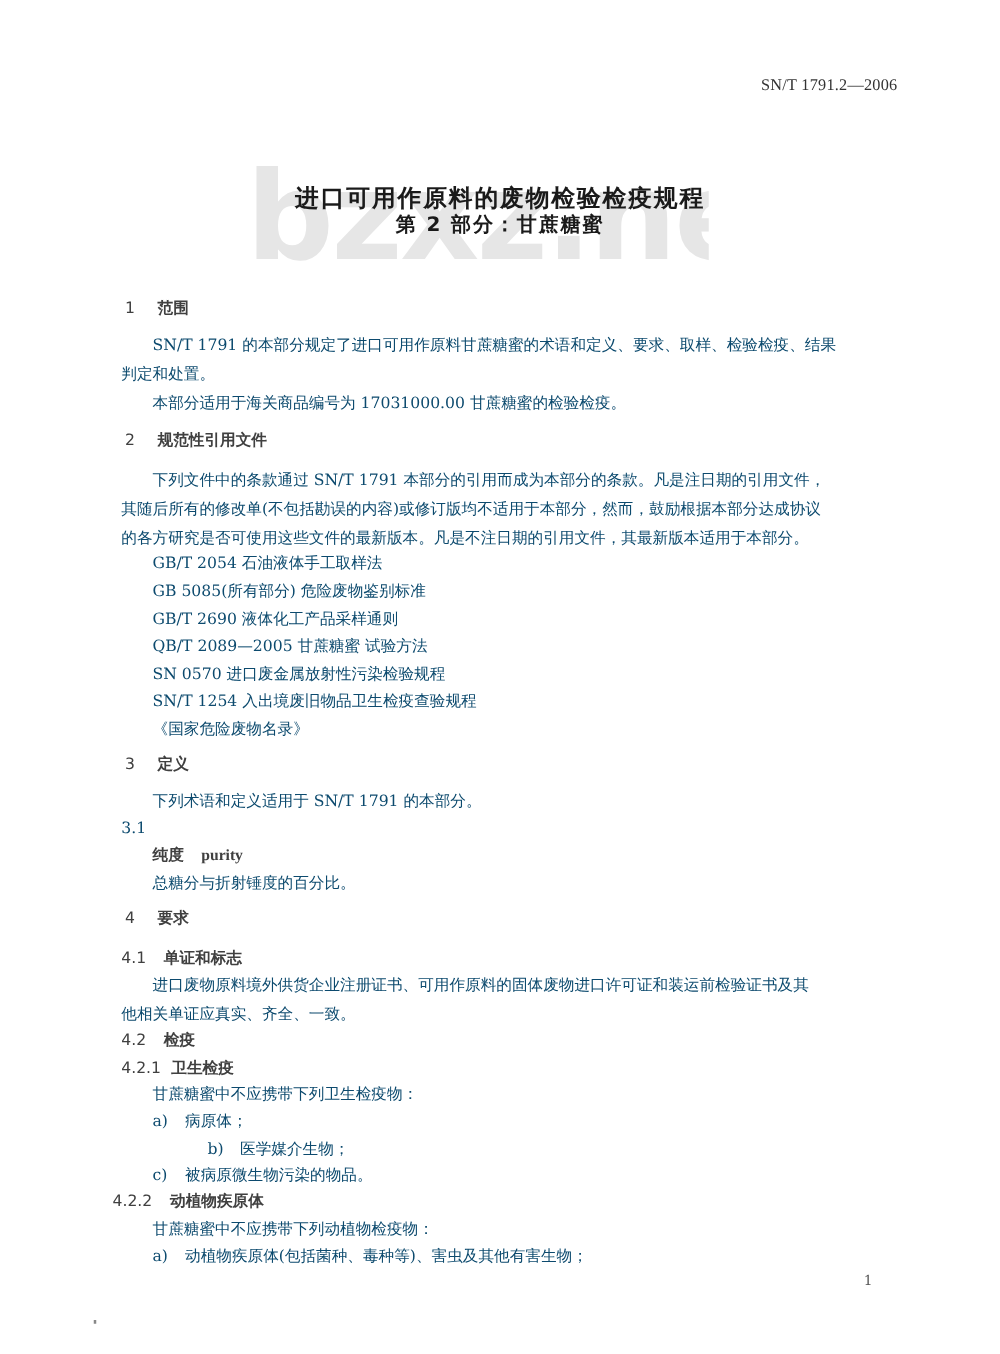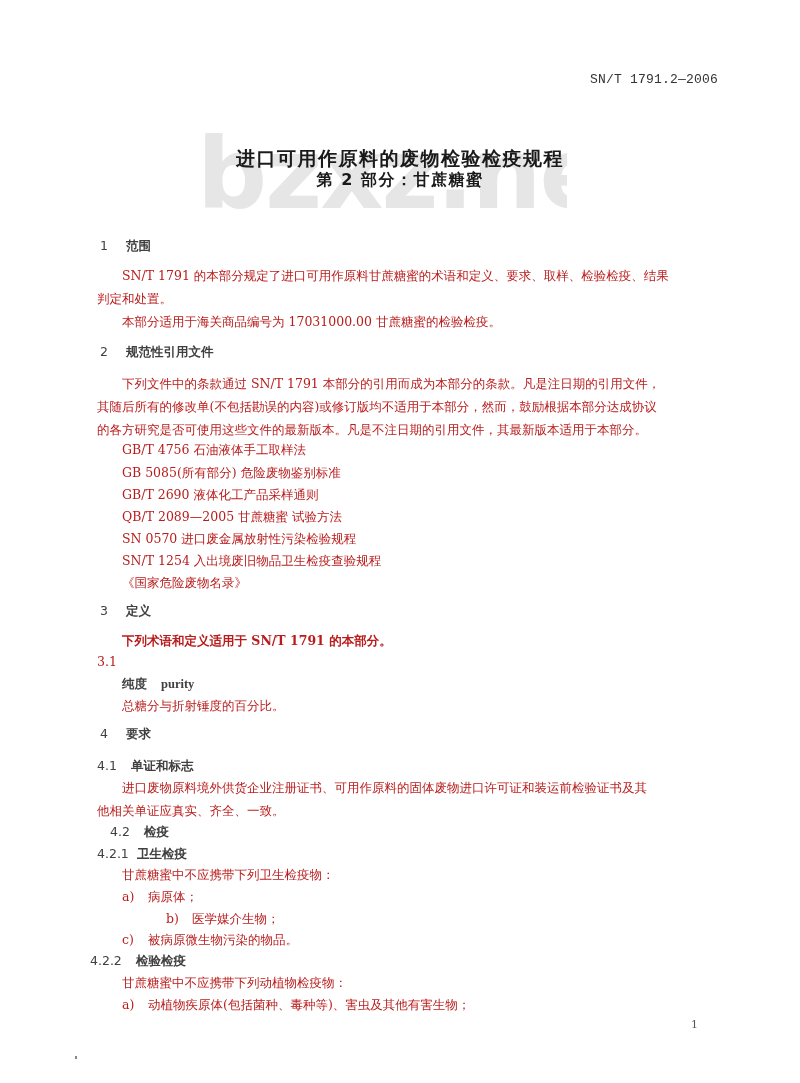--- a/index.html
+++ b/index.html
@@ -9,33 +9,33 @@
       color: #2a2a2a;
     }
     .watermark {
       position: absolute; left: 197px; top: 132px; width: 370px; height: 84px;
       font-family: "DejaVu Sans", "Liberation Sans", sans-serif;
       font-weight: bold; font-size: 98px; line-height: 84px;
       color: #e6e6e6; letter-spacing: -2px; overflow: hidden;
       z-index: 0; user-select: none;
     }
     .std-code {
-      position: absolute; right: 82px; top: 72px;
+      position: absolute; right: 82px; top: 60px;
       font-size: 13px; color: #333; letter-spacing: 0.2px;
-      font-family: Liberation Mono, monospace;
+      font-family: Liberation Serif, serif;
     }
     .title {
       position: absolute; left: 0; width: 800px; text-align: center; z-index: 1;
       font-family: "DejaVu Sans", "Liberation Sans", sans-serif;
       font-weight: bold; color: #1a1a1a;
     }
     .title.t1 { top: 146px; font-size: 19px; letter-spacing: 1.5px; }
     .title.t2 { top: 170px; font-size: 16px; letter-spacing: 1.5px; }
     .line {
-      position: absolute; font-size: 12.5px; white-space: nowrap; color: #b91c1c;
+      position: absolute; font-size: 12.5px; white-space: nowrap; color: #0c4a6e;
     }
     .h {
       font-family: "DejaVu Sans", "Liberation Sans", sans-serif;
       font-weight: bold; color: #404040; font-size: 12.5px;
     }
     .num { display: inline-block; width: 26px; font-weight: normal; }
     .num2 { display: inline-block; width: 40px; font-weight: normal; }
     .term-en { font-weight: bold; margin-left: 14px; font-family: "Liberation Serif", serif; }
     .page-no { position: absolute; left: 691px; top: 1018px; font-size: 11px; color: #555; }
     .dot { position: absolute; left: 75px; top: 1056px; width: 2px; height: 3px; background: #888; }
@@ -56,64 +56,64 @@
 <div class="line" style="left:122px; top:268px;">SN/T 1791 的本部分规定了进口可用作原料甘蔗糖蜜的术语和定义、要求、取样、检验检疫、结果</div>
 <div class="line" style="left:97px; top:291px;">判定和处置。</div>
 <div class="line" style="left:122px; top:314px;">本部分适用于海关商品编号为 17031000.00 甘蔗糖蜜的检验检疫。</div>
 
 <div class="line h" style="left:100px; top:344px;">
   <span class="num">2</span><span>规范性引用文件</span>
 </div>
 <div class="line" style="left:122px; top:376px;">下列文件中的条款通过 SN/T 1791 本部分的引用而成为本部分的条款。凡是注日期的引用文件，</div>
 <div class="line" style="left:97px; top:399px;">其随后所有的修改单(不包括勘误的内容)或修订版均不适用于本部分，然而，鼓励根据本部分达成协议</div>
 <div class="line" style="left:97px; top:422px;">的各方研究是否可使用这些文件的最新版本。凡是不注日期的引用文件，其最新版本适用于本部分。</div>
-<div class="line" style="left:122px; top:442px;">GB/T 4756  石油液体手工取样法</div>
+<div class="line" style="left:122px; top:442px;">GB/T 2054  石油液体手工取样法</div>
 <div class="line" style="left:122px; top:465px;">GB 5085(所有部分)  危险废物鉴别标准</div>
 <div class="line" style="left:122px; top:487px;">GB/T 2690  液体化工产品采样通则</div>
 <div class="line" style="left:122px; top:509px;">QB/T 2089—2005  甘蔗糖蜜  试验方法</div>
 <div class="line" style="left:122px; top:531px;">SN 0570  进口废金属放射性污染检验规程</div>
 <div class="line" style="left:122px; top:553px;">SN/T 1254  入出境废旧物品卫生检疫查验规程</div>
 <div class="line" style="left:122px; top:575px;">《国家危险废物名录》</div>
 
 <div class="line h" style="left:100px; top:603px;">
   <span class="num">3</span><span>定义</span>
 </div>
-<div class="line" style="left:122px; top:633px;font-weight:bold;">下列术语和定义适用于 SN/T 1791 的本部分。</div>
+<div class="line" style="left:122px; top:633px;">下列术语和定义适用于 SN/T 1791 的本部分。</div>
 <div class="line" style="left:97px; top:654px;">3.1</div>
 <div class="line h" style="left:122px; top:676px;text-align:right;">
   <span>纯度</span><span class="term-en">purity</span>
 </div>
 <div class="line" style="left:122px; top:698px;">总糖分与折射锤度的百分比。</div>
 
 <div class="line h" style="left:100px; top:726px;">
   <span class="num">4</span><span>要求</span>
 </div>
 <div class="line h" style="left:97px; top:758px;">
   <span class="num" style="width:34px">4.1</span><span>单证和标志</span>
 </div>
 <div class="line" style="left:122px; top:780px;">进口废物原料境外供货企业注册证书、可用作原料的固体废物进口许可证和装运前检验证书及其</div>
 <div class="line" style="left:97px; top:803px;">他相关单证应真实、齐全、一致。</div>
-<div class="line h" style="left:110px; top:824px;">
+<div class="line h" style="left:97px; top:824px;">
   <span class="num" style="width:34px">4.2</span><span>检疫</span>
 </div>
 <div class="line h" style="left:97px; top:846px;">
   <span class="num2">4.2.1</span><span>卫生检疫</span>
 </div>
 <div class="line" style="left:122px; top:867px;">甘蔗糖蜜中不应携带下列卫生检疫物：</div>
 <div class="line" style="left:122px; top:889px;">
   <span class="num">a)</span><span>病原体；</span>
 </div>
 <div class="line" style="left:122px; top:911px;margin-left:44px;">
   <span class="num">b)</span><span>医学媒介生物；</span>
 </div>
 <div class="line" style="left:122px; top:932px;">
   <span class="num">c)</span><span>被病原微生物污染的物品。</span>
 </div>
 <div class="line h" style="left:90px; top:953px;">
-  <span class="num2" style="width:46px">4.2.2</span><span>检验检疫</span>
+  <span class="num2" style="width:46px">4.2.2</span><span>动植物疾原体</span>
 </div>
 <div class="line" style="left:122px; top:975px;">甘蔗糖蜜中不应携带下列动植物检疫物：</div>
 <div class="line" style="left:122px; top:997px;">
   <span class="num">a)</span><span>动植物疾原体(包括菌种、毒种等)、害虫及其他有害生物；</span>
 </div>
 
 <div class="page-no">1</div>
 <div class="dot"></div>
 
 </body></html>

